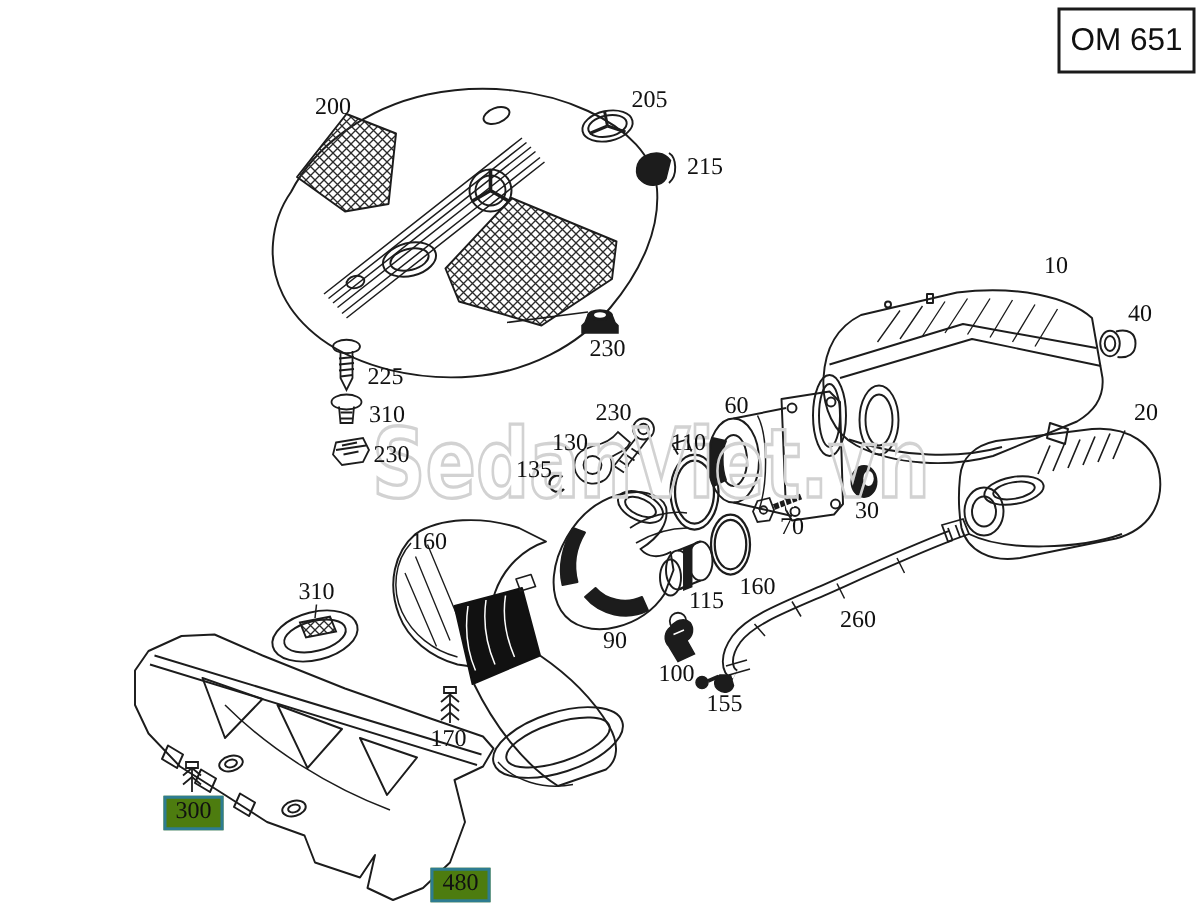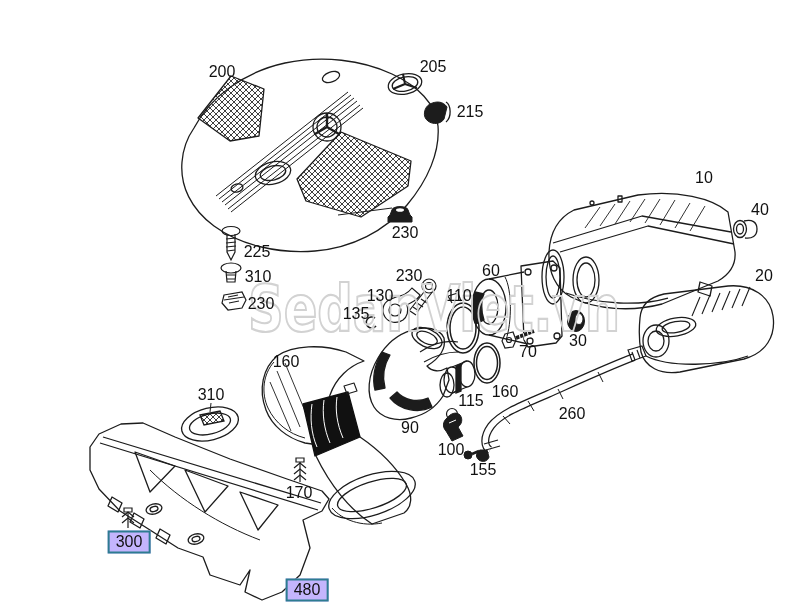--- a/index.html
+++ b/index.html
@@ -4,24 +4,24 @@
 <style>
   html,body{margin:0;padding:0;background:#ffffff;}
   .stage{
     position:relative;width:798px;height:609px;background:#ffffff;overflow:hidden;
     font-family:"DejaVu Sans","Liberation Sans",sans-serif;
   }
   .stage svg{position:absolute;left:0;top:0;}
   .lbl{
     position:absolute;transform:translate(-50%,-50%);
     font-size:16px;color:#111;white-space:nowrap;line-height:1;
-    font-family:Liberation Sans, sans-serif;
+    font-family:Liberation Serif, serif;
   }
   .lbl.boxed{
-    border:2px solid #2e7c91;background:#c4b5fd;padding:1px 6px 2px 6px;
+    border:2px solid #2e7c91;background:#4d7c0f;padding:1px 6px 2px 6px;
   }
   .om-box{
     position:absolute;left:705px;top:5px;width:88px;height:40px;
     border:2px solid #1a1a1a;background:#fff;display:flex;align-items:center;justify-content:center;
     font-size:21px;color:#111;
     font-family:"Liberation Sans","DejaVu Sans",sans-serif;
   }
 </style>
 </head>
 <body>
@@ -276,14 +276,17 @@
   <span class="lbl" style="left:471px;top:401px">115</span>
   <span class="lbl" style="left:410px;top:428px">90</span>
   <span class="lbl" style="left:572px;top:414px">260</span>
   <span class="lbl" style="left:451px;top:450px">100</span>
   <span class="lbl" style="left:483px;top:470px">155</span>
   <span class="lbl" style="left:211px;top:395px">310</span>
   <span class="lbl" style="left:299px;top:493px">170</span>
   <span class="lbl boxed" style="left:129px;top:542px">300</span>
   <span class="lbl boxed" style="left:307px;top:590px">480</span>
 
+  <div class="om-box">
+    <span>OM 651</span>
+  </div>
 
 </div>
 
 </body></html>

